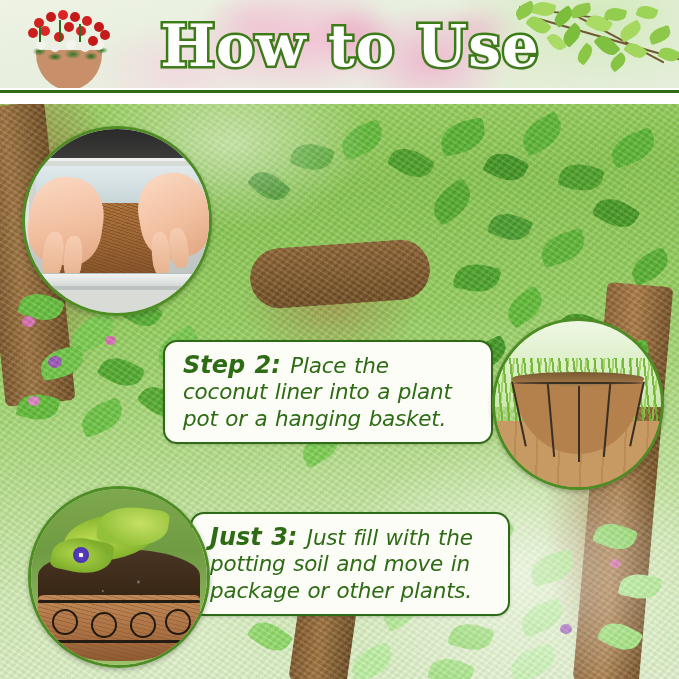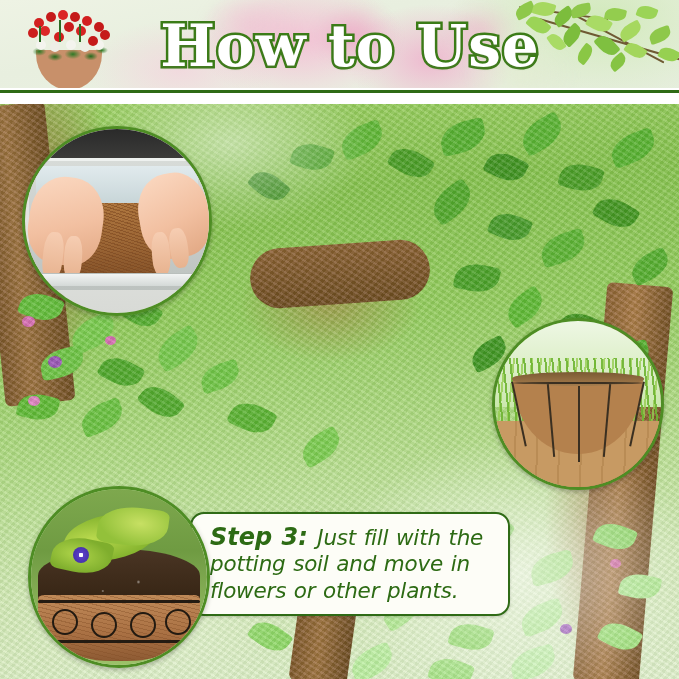--- a/index.html
+++ b/index.html
@@ -351,41 +351,47 @@
       <div class="hand" style="left:2%;top:26%;width:40%;height:48%;transform:rotate(8deg);"></div>
       <div class="hand" style="left:62%;top:24%;width:38%;height:46%;transform:rotate(-10deg);"></div>
       <div class="hand" style="left:10%;top:56%;width:11%;height:26%;border-radius:40%;background:linear-gradient(180deg,#f6cdb2,#e7b28e);transform:rotate(6deg);"></div>
       <div class="hand" style="left:21%;top:58%;width:10%;height:24%;border-radius:40%;background:linear-gradient(180deg,#f6cdb2,#e7b28e);transform:rotate(3deg);"></div>
       <div class="hand" style="left:69%;top:56%;width:10%;height:24%;border-radius:40%;background:linear-gradient(180deg,#f6cdb2,#e7b28e);transform:rotate(-4deg);"></div>
       <div class="hand" style="left:79%;top:54%;width:10%;height:22%;border-radius:40%;background:linear-gradient(180deg,#f6cdb2,#e7b28e);transform:rotate(-8deg);"></div>
       <div class="c1-ruler"></div>
     </div>
   </div>
 
+  <div class="step-box" id="box2">
+    <div class="step-text">
+      <span class="step-label">Step 2: </span>
+      <span>Place the coconut liner into a plant pot or a hanging basket.</span>
+    </div>
+  </div>
 
   <div class="circ" id="circ2">
     <div class="c-in">
       <div class="c2-sky"></div>
       <div class="c2-grass"></div>
       <div class="c2-deck"></div>
       <div class="c2-basket"></div>
       <div class="c2-rim"></div>
       <div class="c2-wire" style="left:14%;top:36%;width:2px;height:40%;transform:rotate(-12deg);"></div>
       <div class="c2-wire" style="left:33%;top:38%;width:2px;height:44%;transform:rotate(-5deg);"></div>
       <div class="c2-wire" style="left:50%;top:39%;width:2px;height:46%;"></div>
       <div class="c2-wire" style="left:67%;top:38%;width:2px;height:44%;transform:rotate(5deg);"></div>
       <div class="c2-wire" style="left:85%;top:36%;width:2px;height:40%;transform:rotate(12deg);"></div>
       <div class="c2-wire" style="left:11%;top:37%;width:78%;height:2px;border-radius:50%;"></div>
     </div>
   </div>
 
   <div class="step-box" id="box3">
     <div class="step-text">
-      <span class="step-label">Step 3: </span>
-      <span>Just fill with the potting soil and move in flowers or other plants.</span>
+      <span class="step-label">Just 3: </span>
+      <span>Just fill with the potting soil and move in package or other plants.</span>
     </div>
   </div>
 
   <div class="circ" id="circ3">
     <div class="c-in">
       <div class="c3-bg"></div>
       <div class="c3-soil"></div>
       <div class="c3-plant" style="left:18%;top:14%;width:54%;height:26%;background:radial-gradient(ellipse at 30% 50%, #b9d94e, #86b52f 70%);transform:rotate(-6deg);"></div>
       <div class="c3-plant" style="left:38%;top:10%;width:40%;height:22%;background:radial-gradient(ellipse at 60% 40%, #c7e063, #93c13a 70%);transform:rotate(8deg);"></div>
       <div class="c3-plant" style="left:12%;top:28%;width:34%;height:20%;background:radial-gradient(ellipse at 40% 50%, #aed449, #7fae2d 70%);transform:rotate(12deg);"></div>

